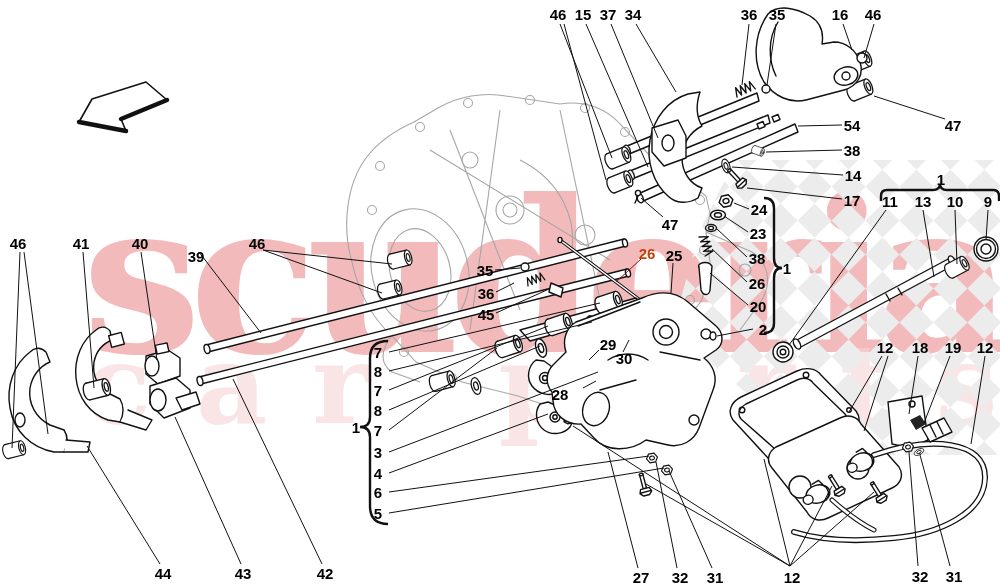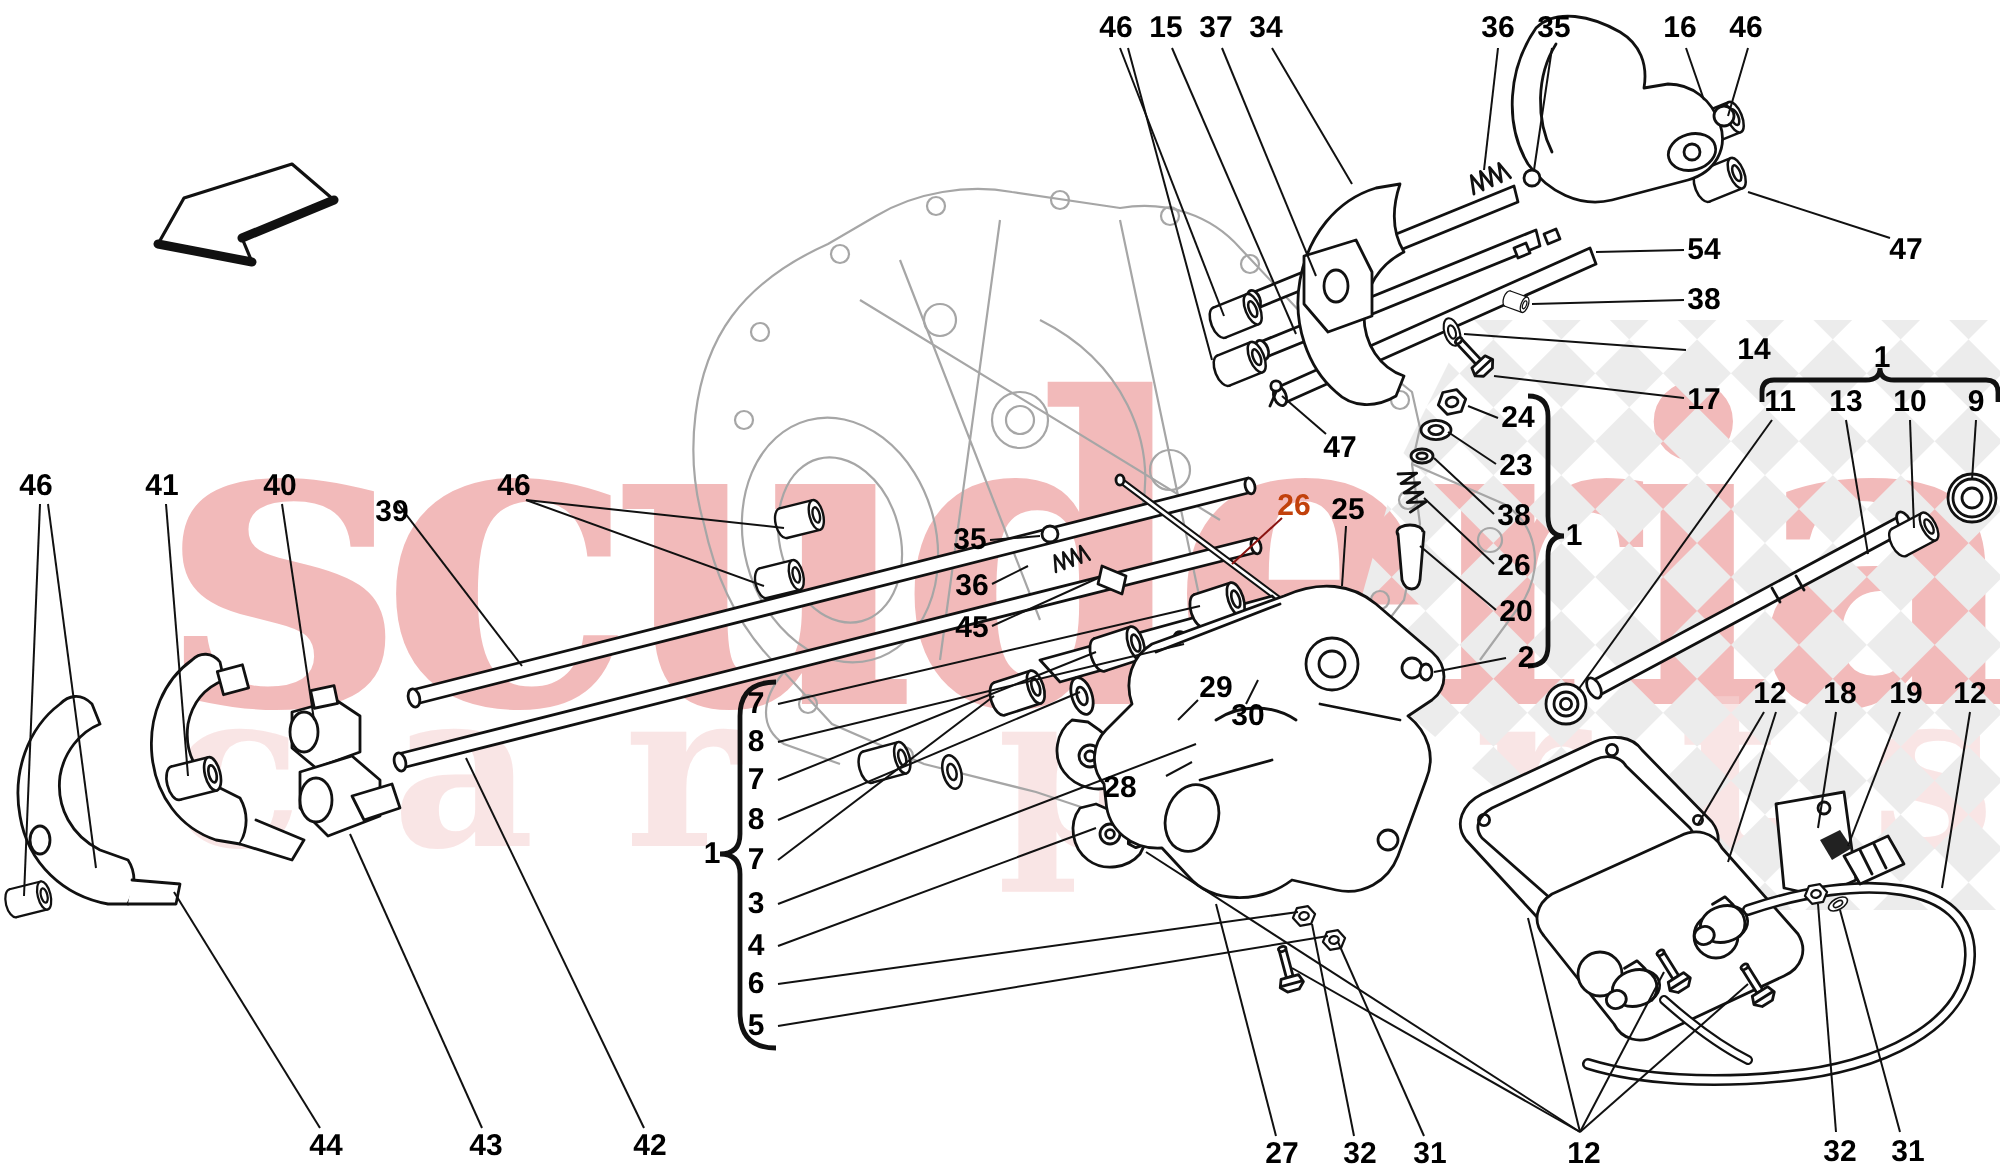--- a/index.html
+++ b/index.html
@@ -374,21 +374,21 @@
   <div class="co" style="left:583px;top:14px">15</div>
   <div class="co" style="left:608px;top:14px">37</div>
   <div class="co" style="left:633px;top:14px">34</div>
   <div class="co" style="left:749px;top:14px">36</div>
   <div class="co" style="left:777px;top:14px">35</div>
   <div class="co" style="left:840px;top:14px">16</div>
   <div class="co" style="left:873px;top:14px">46</div>
   <div class="co" style="left:953px;top:125px">47</div>
   <div class="co" style="left:852px;top:125px">54</div>
   <div class="co" style="left:852px;top:150px">38</div>
-  <div class="co" style="left:877px;top:175px">14</div>
+  <div class="co" style="left:853px;top:175px">14</div>
   <div class="co" style="left:852px;top:200px">17</div>
   <div class="co" style="left:941px;top:179px">1</div>
   <div class="co" style="left:890px;top:201px">11</div>
   <div class="co" style="left:923px;top:201px">13</div>
   <div class="co" style="left:955px;top:201px">10</div>
   <div class="co" style="left:988px;top:201px">9</div>
   <div class="co" style="left:759px;top:209px">24</div>
   <div class="co" style="left:758px;top:233px">23</div>
   <div class="co" style="left:757px;top:258px">38</div>
   <div class="co" style="left:757px;top:283px">26</div>

